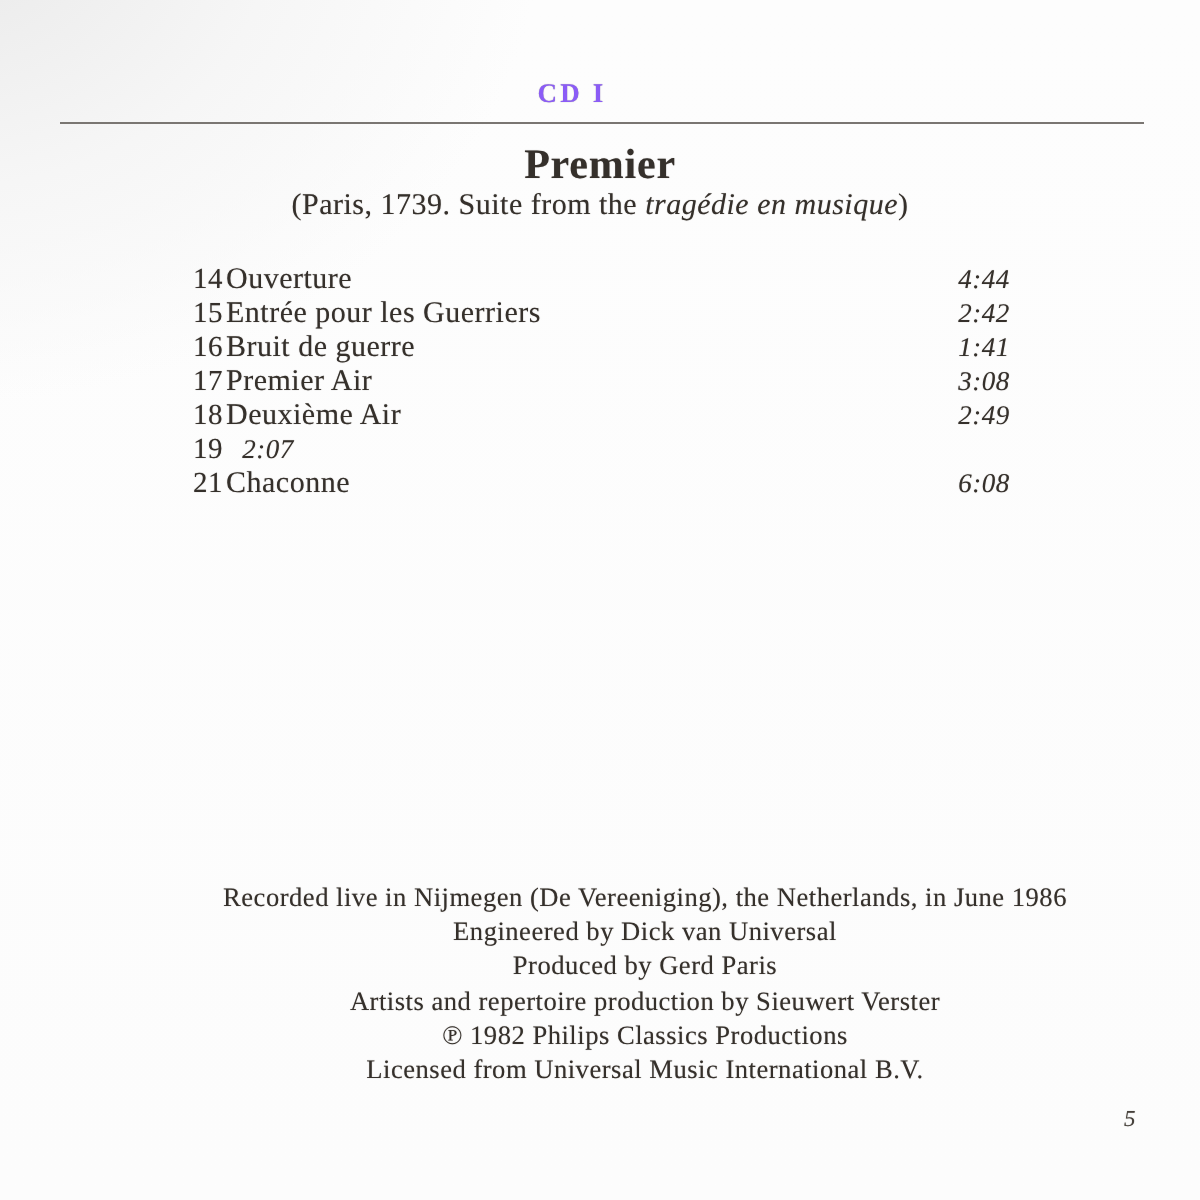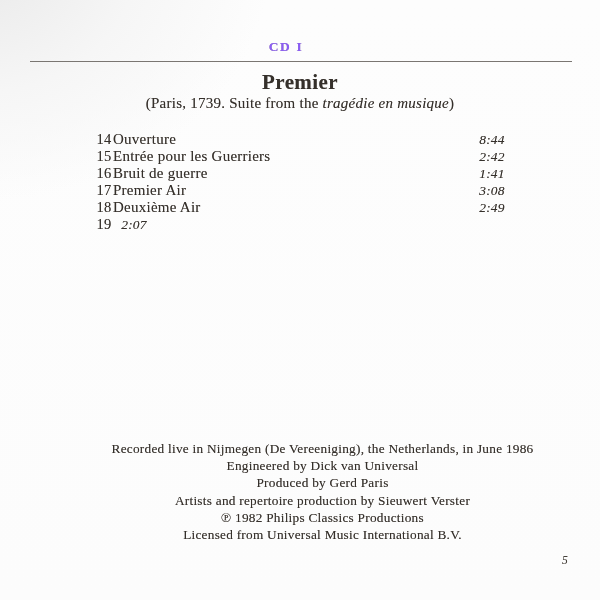--- a/index.html
+++ b/index.html
@@ -105,21 +105,21 @@
   <div class="rule"></div>
 
   <div class="title">Premier</div>
 
   <div class="subtitle"><span>(Paris, 1739. Suite from the </span><em>tragédie en musique</em><span>)</span></div>
 
   <div class="tracklist">
     <div class="track-row">
       <span class="t-num">14</span>
       <span class="t-title">Ouverture</span>
-      <span class="t-time">8:44</span>
+      <span class="t-time">4:44</span>
     </div>
     <div class="track-row">
       <span class="t-num">15</span>
       <span class="t-title">Entrée pour les Guerriers</span>
       <span class="t-time">2:42</span>
     </div>
     <div class="track-row">
       <span class="t-num">16</span>
       <span class="t-title">Bruit de guerre</span>
       <span class="t-time">1:41</span>
@@ -131,20 +131,25 @@
     </div>
     <div class="track-row">
       <span class="t-num">18</span>
       <span class="t-title">Deuxième Air</span>
       <span class="t-time">2:49</span>
     </div>
     <div class="track-row">
       <span class="t-num">19</span>
       <span class="t-time">2:07</span>
     </div>
+    <div class="track-row">
+      <span class="t-num">21</span>
+      <span class="t-title">Chaconne</span>
+      <span class="t-time">6:08</span>
+    </div>
   </div>
 
   <div class="credits">
     <div>Recorded live in Nijmegen (De Vereeniging), the Netherlands, in June 1986</div>
     <div>Engineered by Dick van Universal</div>
     <div>Produced by Gerd Paris</div>
     <div>Artists and repertoire production by Sieuwert Verster</div>
     <div>℗ 1982 Philips Classics Productions</div>
     <div>Licensed from Universal Music International B.V.</div>
   </div>

